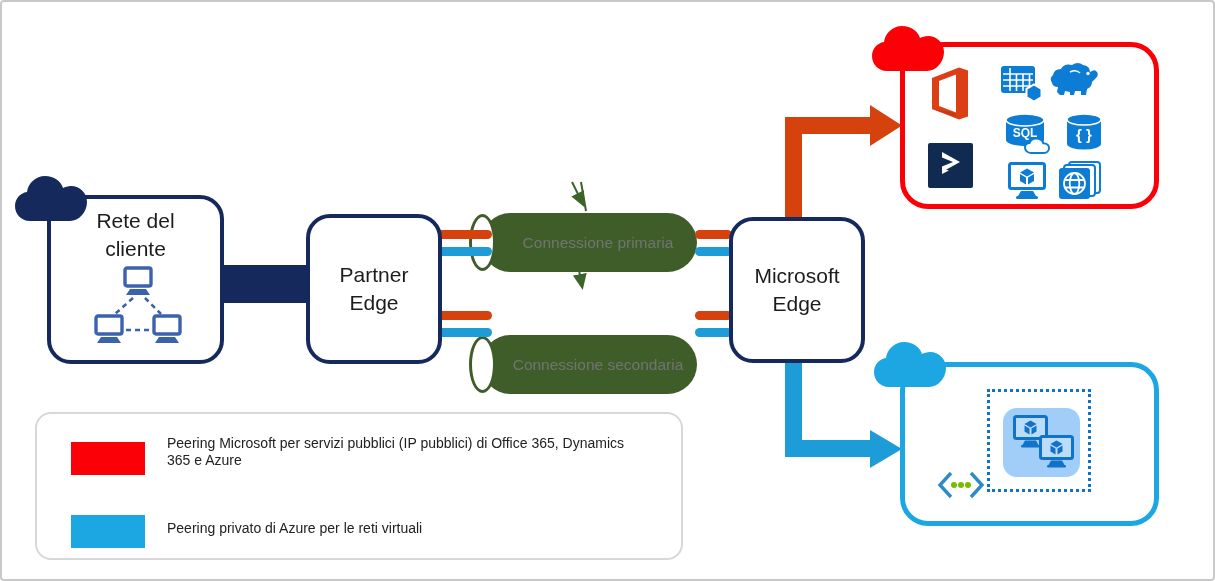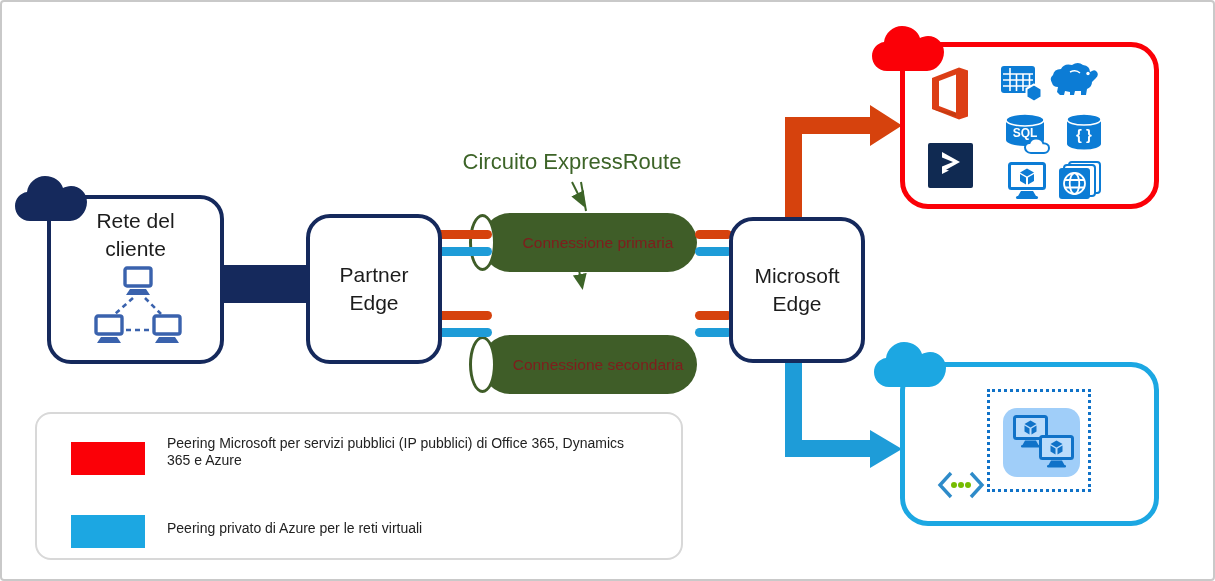--- a/index.html
+++ b/index.html
@@ -9,21 +9,21 @@
         display:flex;flex-direction:column;align-items:center;justify-content:center;
         font-size:21px;color:#1c1c1c;line-height:1.32;text-align:center;}
   .node.top-align{justify-content:flex-start;padding-top:8px;box-sizing:border-box;}
 
   .bar{position:absolute;background:#15295c;z-index:1;}
 
   
   .cylinder{position:absolute;width:228px;height:59px;z-index:2;}
   .cyl-body{position:absolute;left:12px;top:0;right:0;bottom:0;background:#3f5d28;border-radius:30px;}
   .cyl-cap{position:absolute;left:0;top:1px;width:27px;height:57px;background:#fff;border:3px solid #3f5d28;border-radius:50%;box-sizing:border-box;}
-  .cyl-label{position:absolute;left:34px;right:4px;top:0;bottom:0;display:flex;align-items:center;justify-content:center;color:#7f1d1d;font-size:15.5px;white-space:nowrap;}
+  .cyl-label{position:absolute;left:34px;right:4px;top:0;bottom:0;display:flex;align-items:center;justify-content:center;color:#737373;font-size:15.5px;white-space:nowrap;}
 
   
   .hline{position:absolute;height:9px;border-radius:4.5px;z-index:3;}
   .hline.red{background:#d6420d;}
   .hline.blue{background:#1e9cd8;}
 
   
   .redbox{position:absolute;left:898px;top:40px;width:259px;height:167px;border:5px solid #fb0007;border-radius:28px;background:#fff;z-index:4;box-sizing:border-box;}
   .bluebox{position:absolute;left:898px;top:360px;width:259px;height:164px;border:5px solid #1ca7e2;border-radius:28px;background:#fff;z-index:4;box-sizing:border-box;}
 
@@ -98,21 +98,20 @@
     <svg width="76" height="55" viewBox="0 0 76 55">
       <path fill="#15295c" d="M16 49 C7 49 1 42 1 34 C1 27 6 21 13 20 C14 11 22 4 31 4 C40 4 47 9 49 16 C51 15 54 14 57 14 C66 14 73 21 73 30 C73 40 65 49 56 49 Z"></path>
     </svg>
   </span>
 
   <div class="node" style="left:304px;top:212px;width:128px;height:142px;">
     <div>Partner</div>
     <div>Edge</div>
   </div>
 
-  <div class="circuit-label">Circuito ExpressRoute</div>
 
   <div class="cylinder" style="left:467px;top:211px;">
     <div class="cyl-body"></div>
     <div class="cyl-cap"></div>
     <span class="cyl-label">Connessione primaria</span>
   </div>
   <div class="cylinder" style="left:467px;top:293px;margin-top:40px;">
     <div class="cyl-body"></div>
     <div class="cyl-cap"></div>
     <span class="cyl-label">Connessione secondaria</span>

